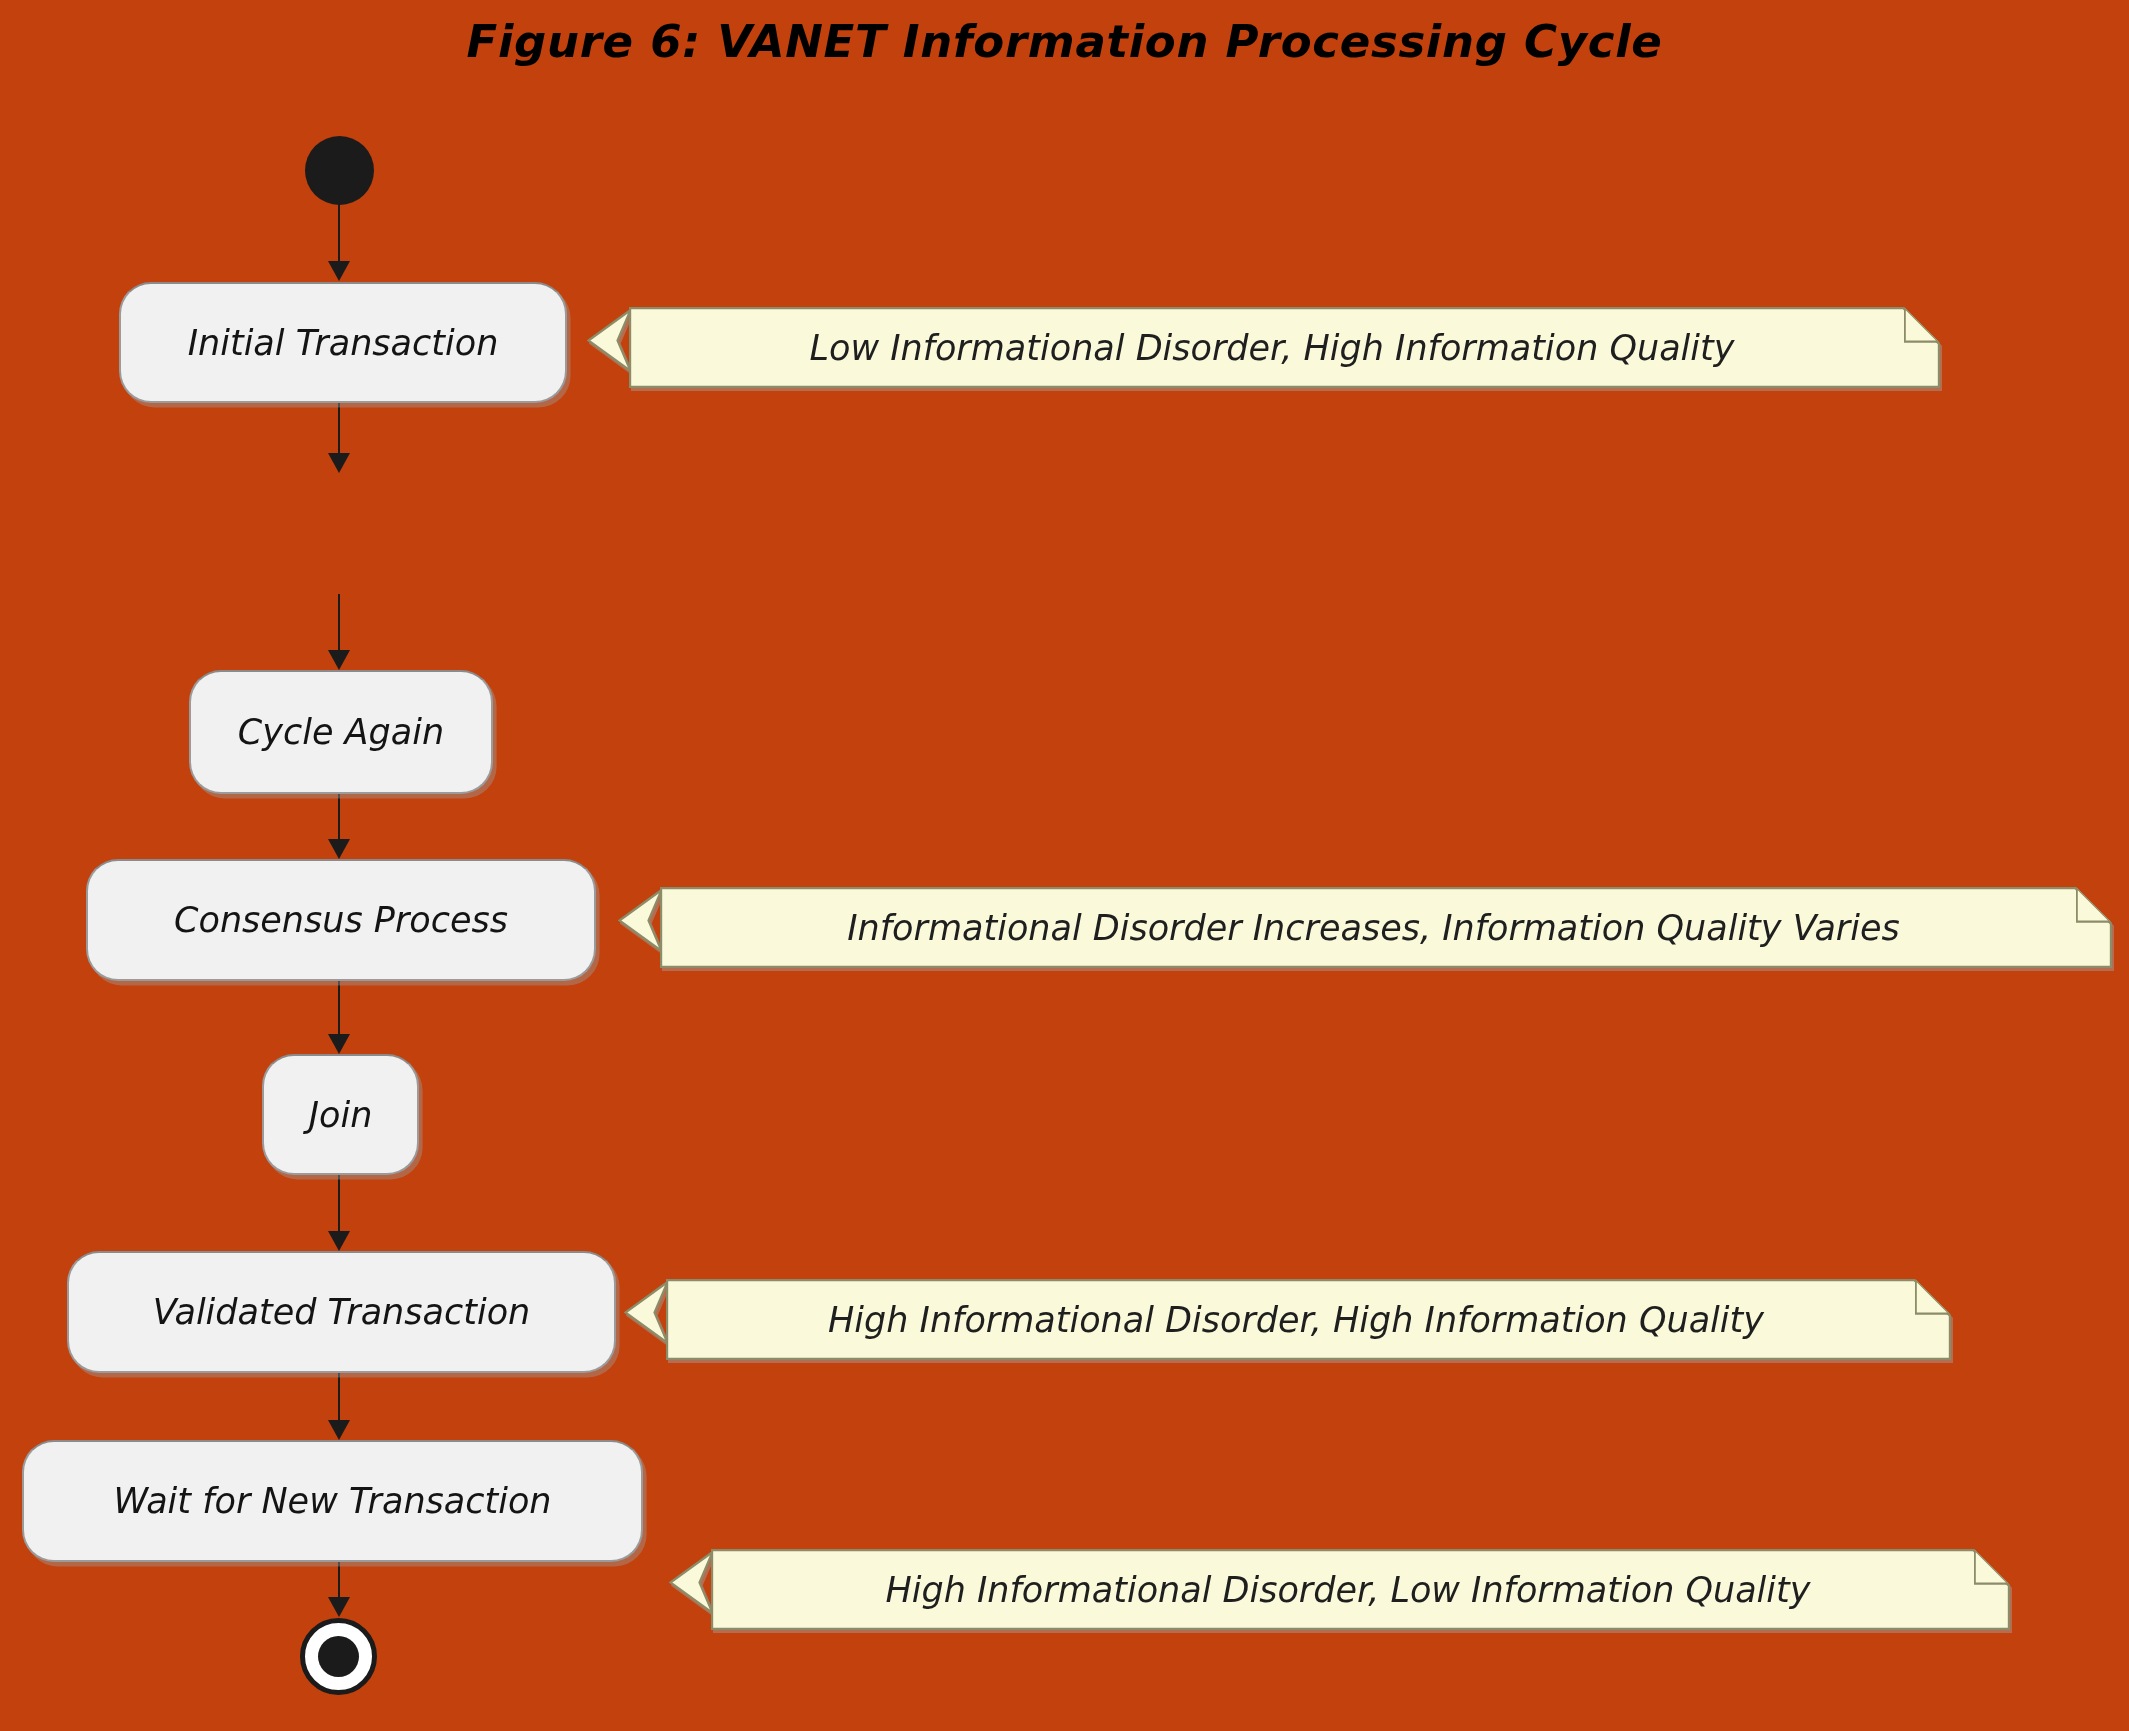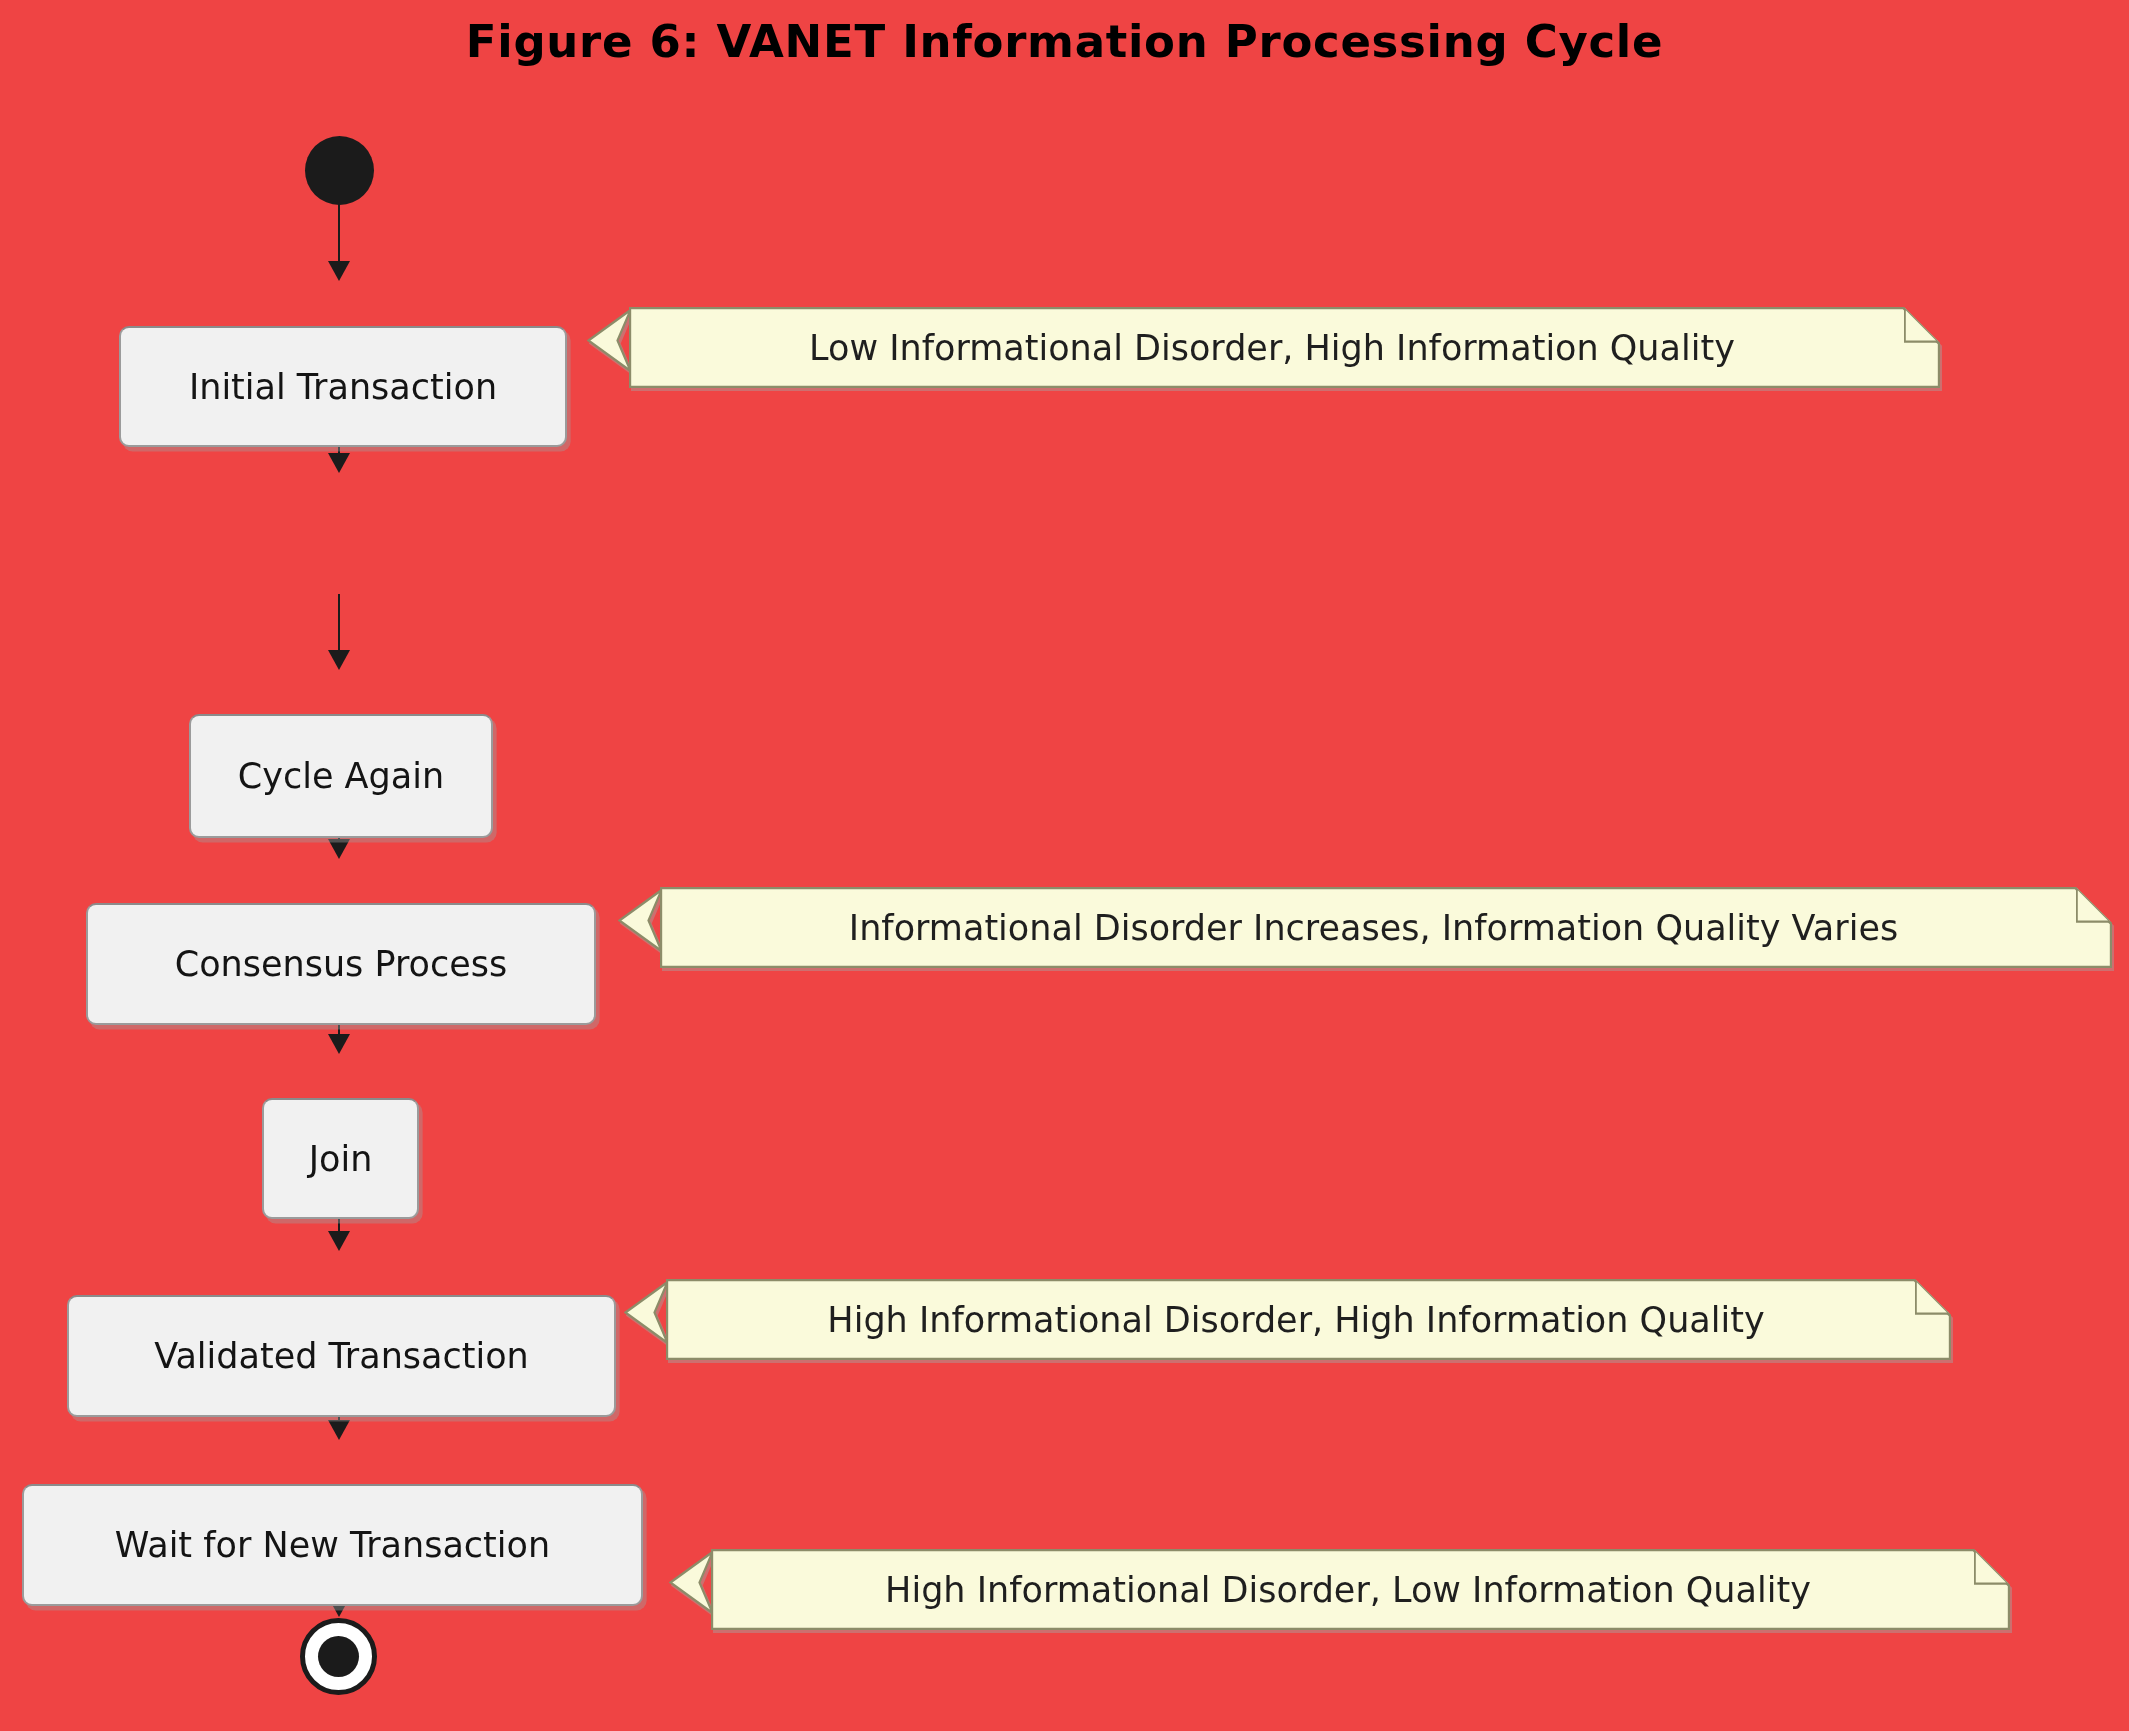--- a/index.html
+++ b/index.html
@@ -1,17 +1,17 @@
 <!DOCTYPE html>
 <html style="font-size:11.6px"><head>
 <meta charset="utf-8">
 <style>
   html,body{margin:0;padding:0;background:#ffffff;}
   body{font-family:"DejaVu Sans","Liberation Sans",sans-serif;}
-  .canvas{position:relative;width:2129px;height:1732px;background:#ef4444;overflow:hidden;}
+  .canvas{position:relative;width:2129px;height:1732px;background:#c2410c;overflow:hidden;font-style:italic;}
 
   .figure-title{
     position:absolute;left:0;top:14.5px;width:100%;
     text-align:center;font-size:45px;font-weight:bold;color:#000;
     letter-spacing:0.7px;
   }
 
   
   .start-node{
     position:absolute;left:305px;top:136px;width:69px;height:69px;
@@ -25,27 +25,26 @@
     position:absolute;left:13px;top:13px;width:41px;height:41px;
     background:#1b1b1b;border-radius:50%;
   }
 
   
   .activity{
     position:absolute;
     background:#f1f1f1;
     border:2.2px solid #9b9b9b;
     border-top-color:#8b8b8b;
-    border-radius:10px;
+    border-radius:32px;
     box-sizing:border-box;
     display:flex;align-items:center;justify-content:center;
     font-size:35px;color:#141414;
     box-shadow:3.6px 4.4px 0 rgba(160,160,160,0.40);
     white-space:nowrap;
-    margin-top:44px;
   }
 
   
   .edge{position:absolute;width:0;}
   .edge-line{
     position:absolute;left:-1.1px;top:0;width:2.2px;
     height:calc(100% - 19px);background:#1b1b1b;
   }
   .edge-head{
     position:absolute;bottom:0;left:-11px;width:0;height:0;

